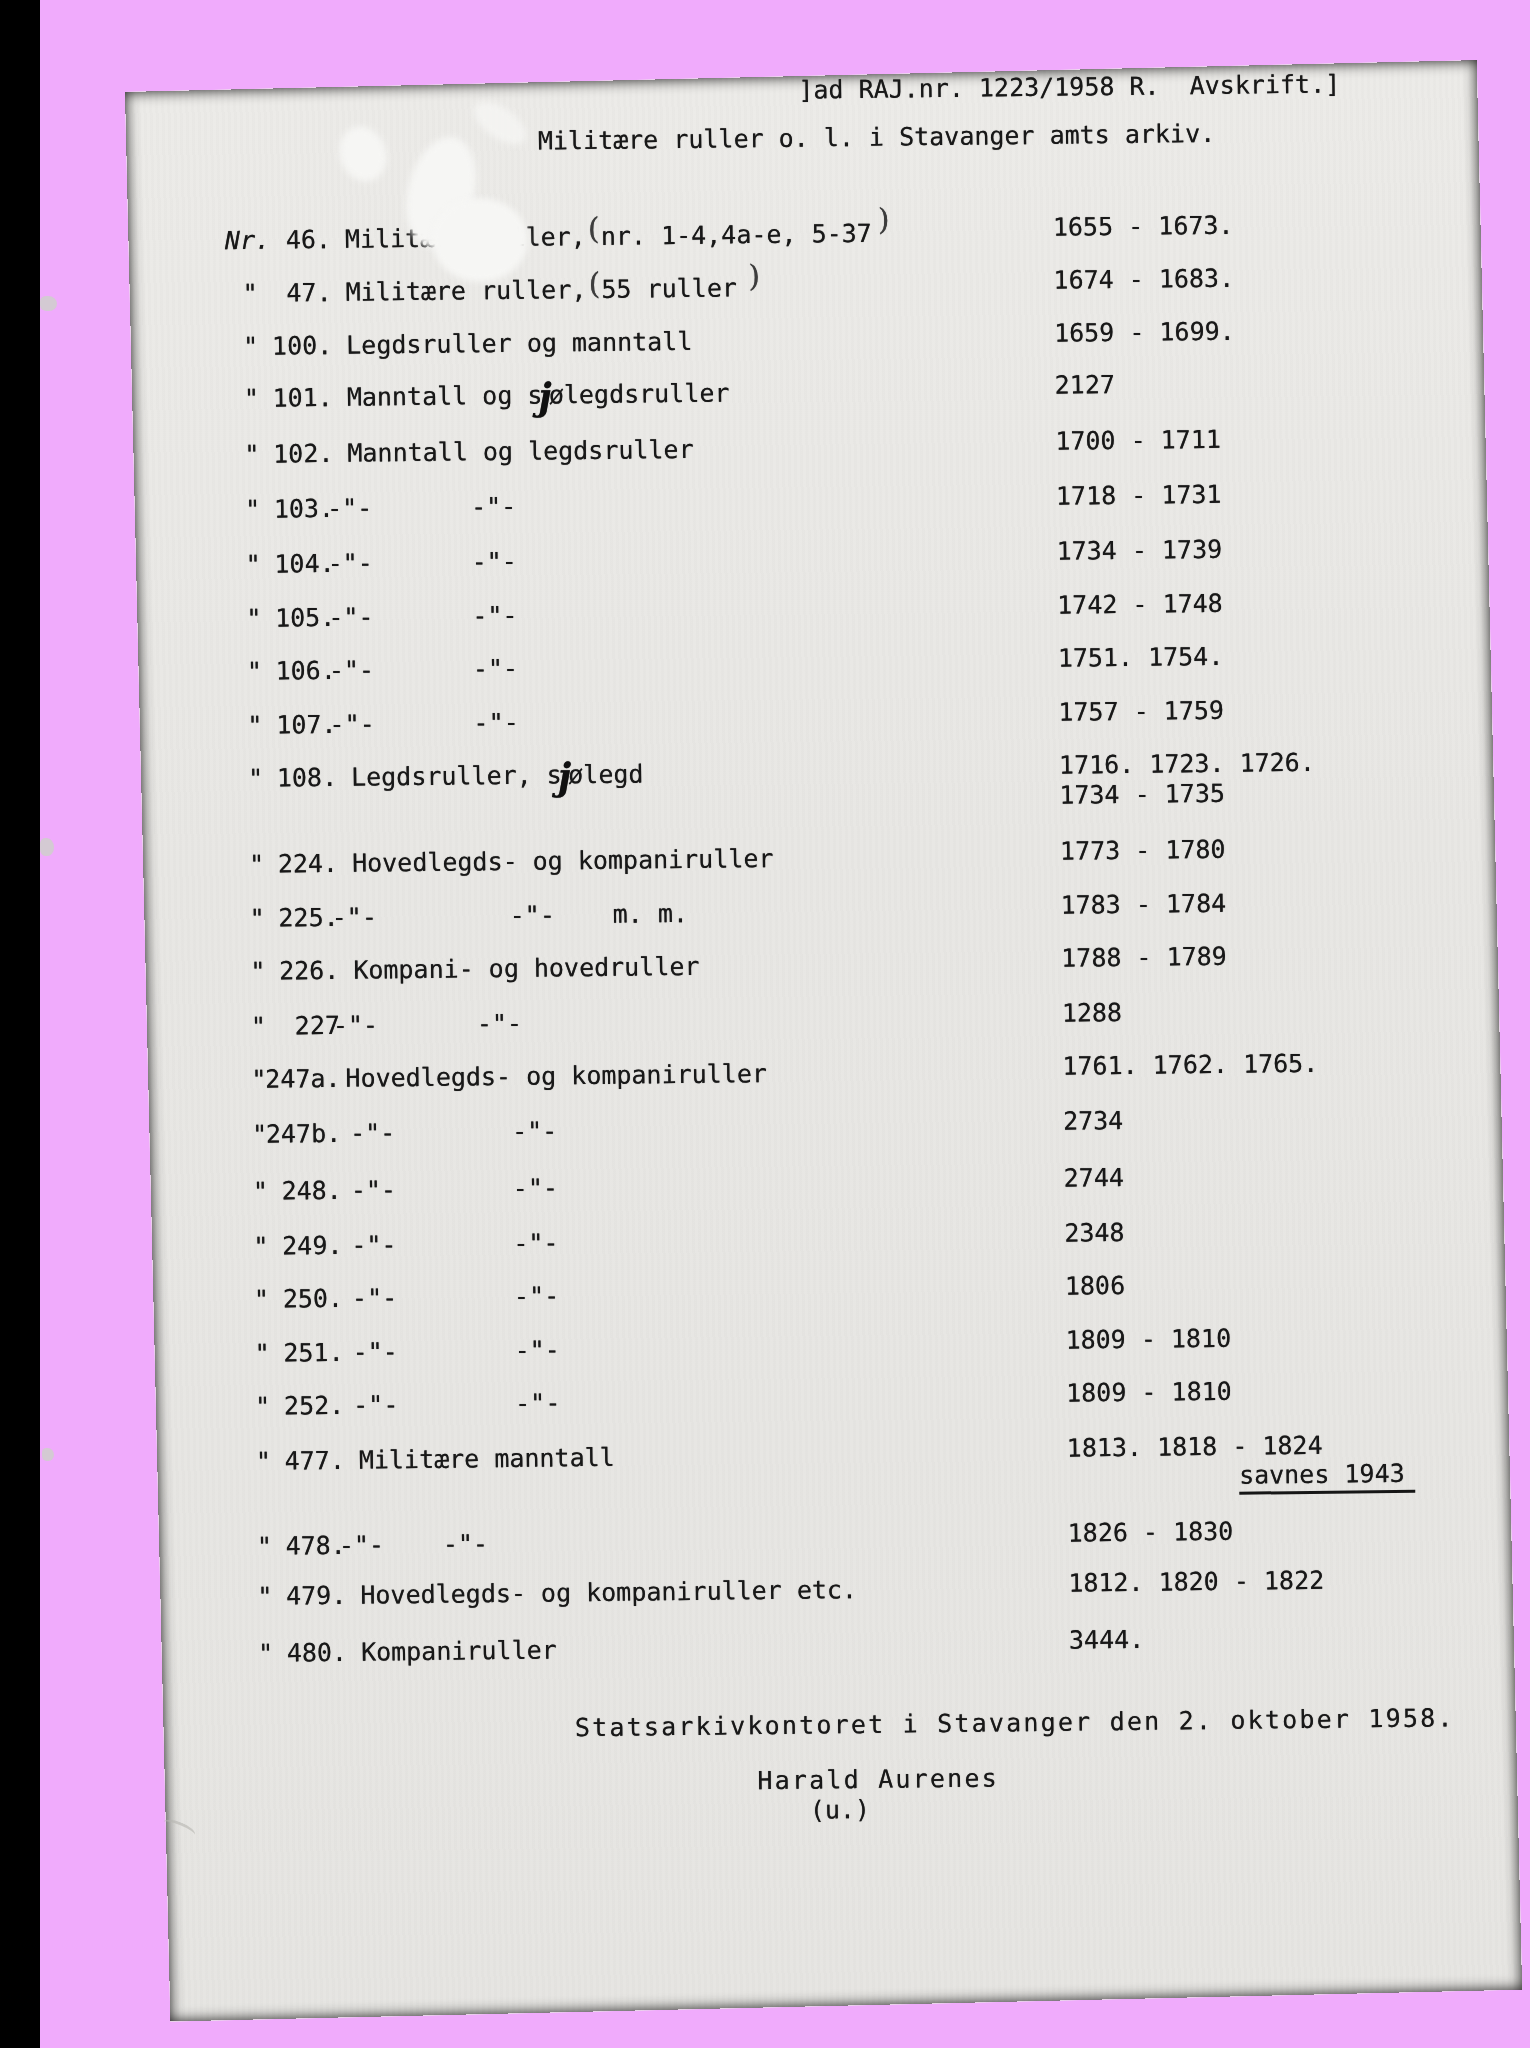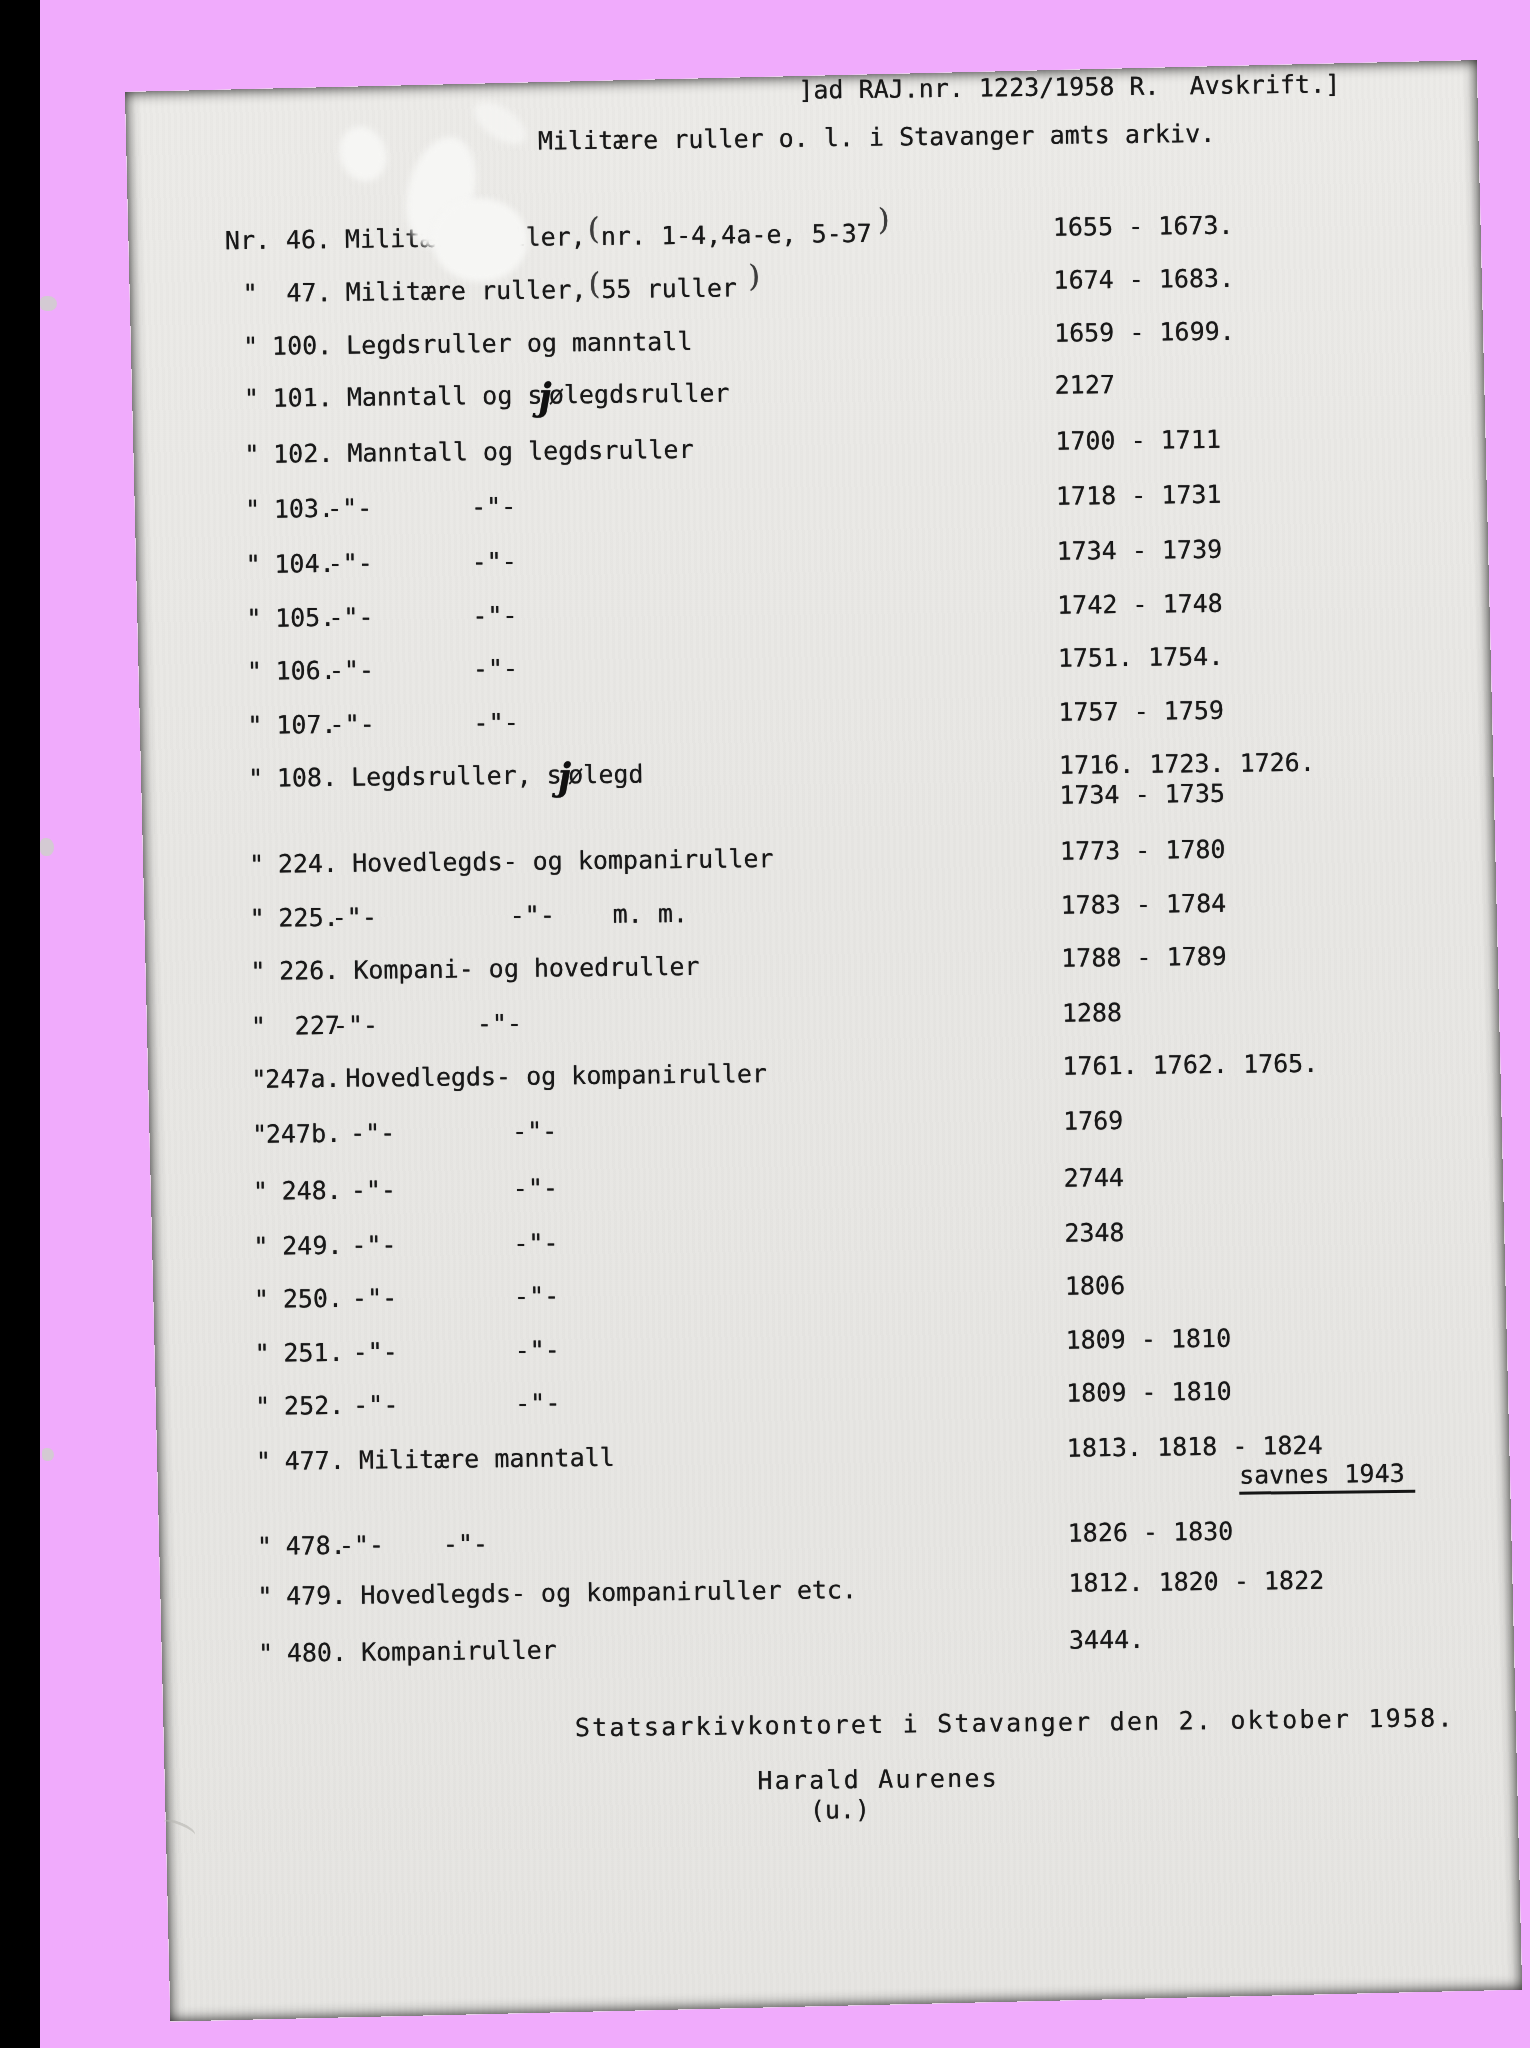--- a/index.html
+++ b/index.html
@@ -12,21 +12,21 @@
                           linear-gradient(180deg,#ecebe8 0%,#e8e7e4 40%,#e6e5e2 100%);
          transform:rotate(-1.35deg);transform-origin:top left;
          box-shadow:0 0 14px rgba(0,0,0,0.9) inset;}
   
   #text-layer{position:absolute;left:0;top:0;width:1530px;height:2048px;
               transform:rotate(-0.65deg);transform-origin:200px 240px;
               color:#181818;font-size:25px;line-height:30px;
               text-shadow:0 0 0.7px rgba(10,10,10,0.75);}
   .line,.row{position:absolute;left:0;width:1530px;height:30px;}
   .c{position:absolute;top:0;white-space:pre;}
-  .q{left:202px;}
+  .q{left:202px;font-style:italic;}
   .q0{left:185px;}
   .n{left:195px;width:96px;text-align:right;}
   .d{left:305px;}
   .dt{left:296px;}
   .da{left:284px;}
   .db{left:300px;}
   .e1{left:428px;}
   .e2{left:462px;}
   .e3{left:388px;}
   .mm{left:565px;text-align:right;}
@@ -191,21 +191,21 @@
       <span class="c n">247a.</span>
       <span class="c dt">Hovedlegds- og kompaniruller</span>
       <span class="c y">1761. 1762. 1765.</span>
     </div>
 
     <div class="row" style="top:1120px">
       <span class="c q">"</span>
       <span class="c n">247b.</span>
       <span class="c db">-"-</span>
       <span class="c e2">-"-</span>
-      <span class="c y">1769</span>
+      <span class="c y">2734</span>
     </div>
 
     <div class="row" style="top:1177px">
       <span class="c q">"</span>
       <span class="c n">248.</span>
       <span class="c db">-"-</span>
       <span class="c e2">-"-</span>
       <span class="c y">2744</span>
     </div>
 

